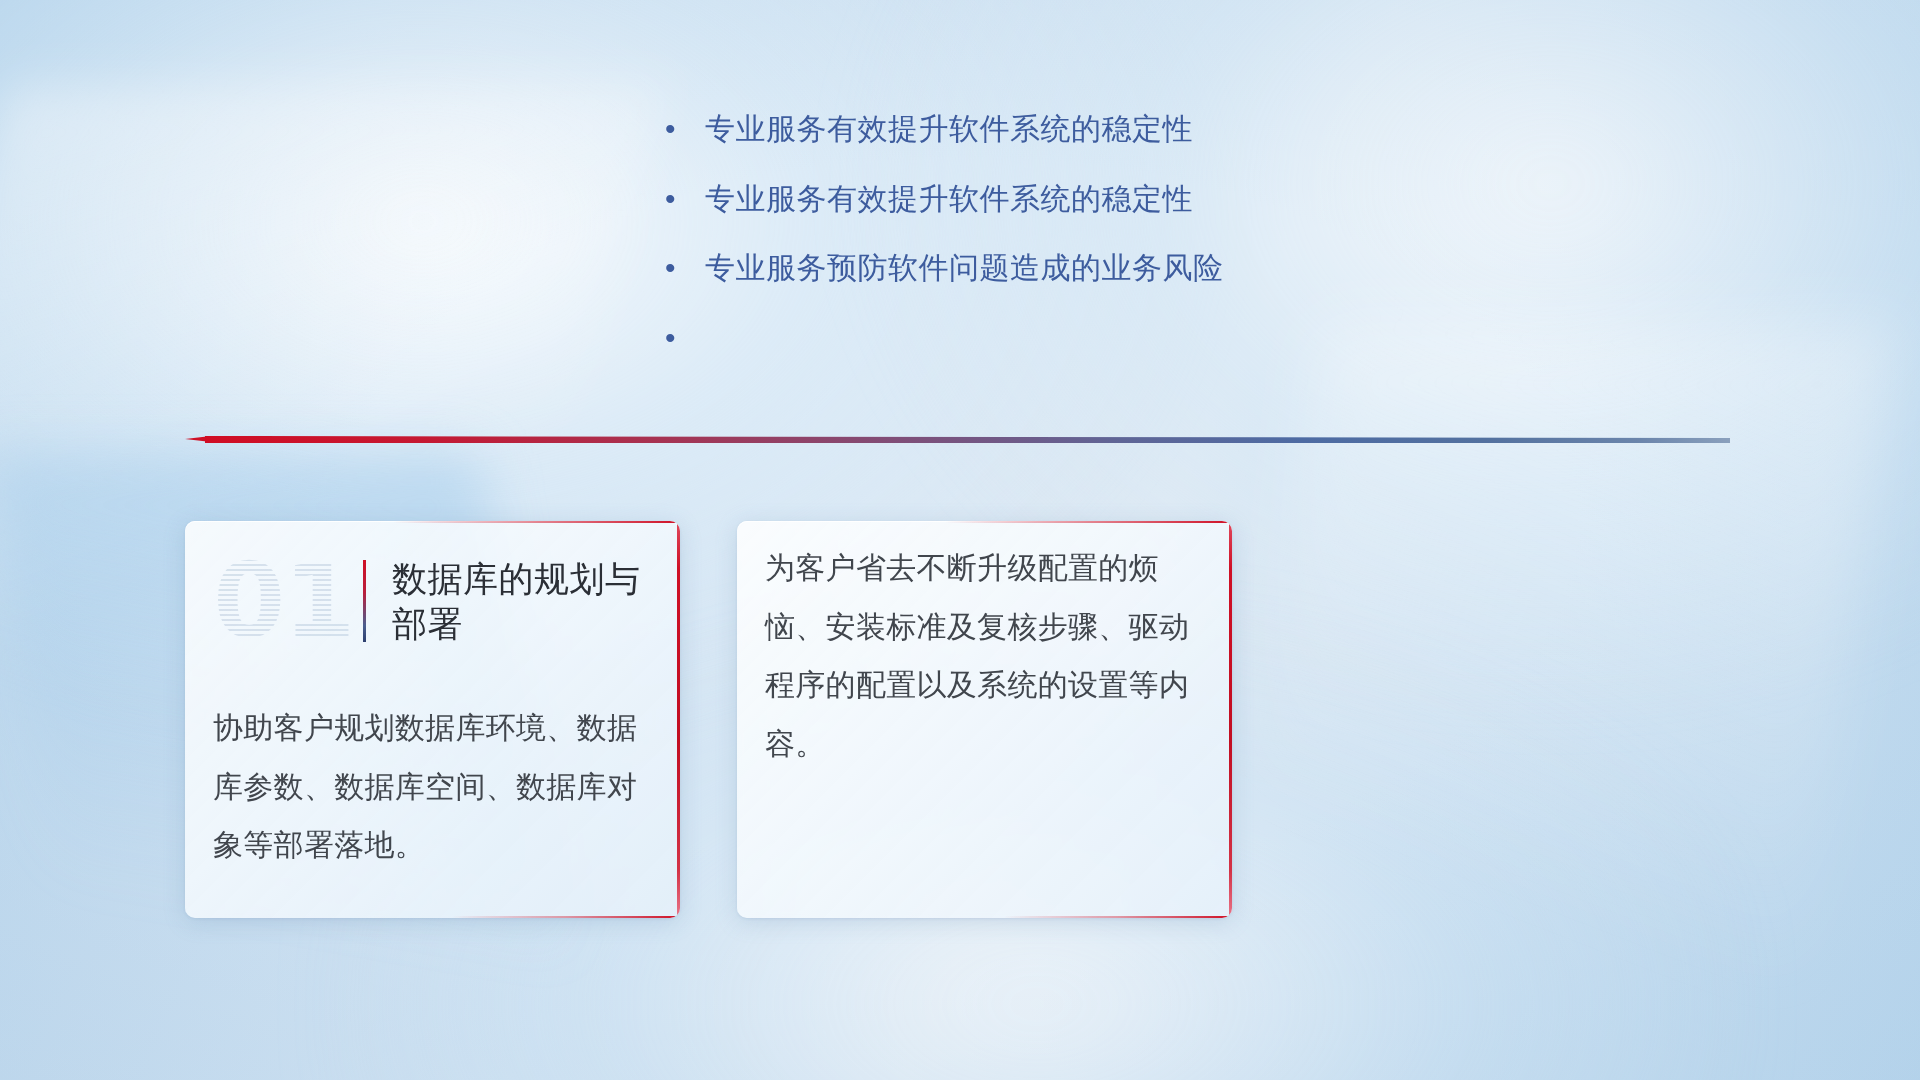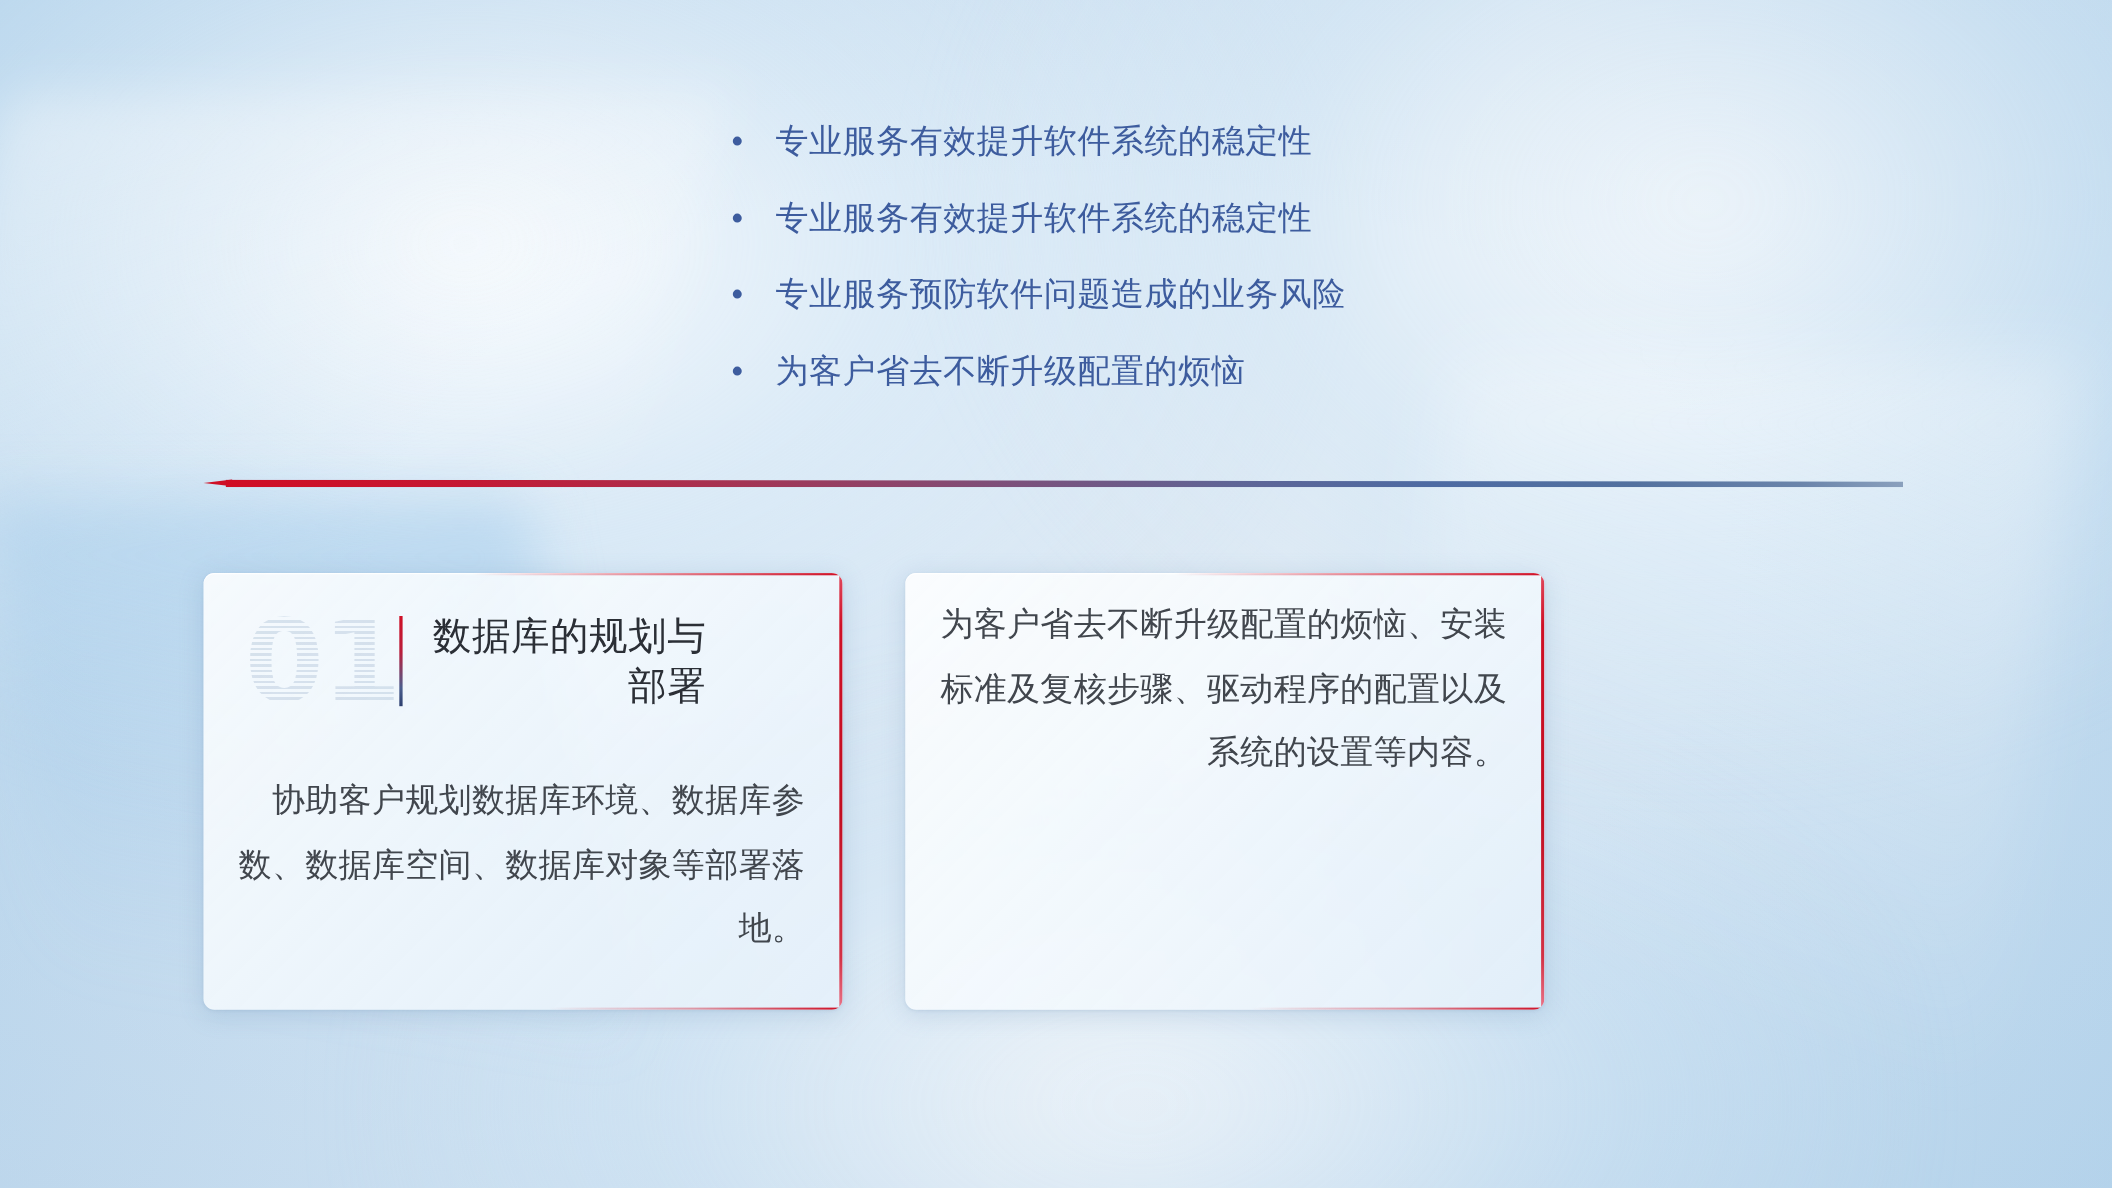--- a/index.html
+++ b/index.html
@@ -102,34 +102,33 @@
     box-shadow:0 1px 3px rgba(60,90,140,.3);
   }
 
   
   #cards{
     position:absolute; left:185px; top:521px;
     display:flex; gap:57px;
   }
   .card{
     position:relative;
-    width:581px; height:397px;
+    width:495px; height:397px;
     border-radius:10px;
     background:linear-gradient(135deg,
        rgba(255,255,255,.86) 0%,
        rgba(250,253,255,.80) 35%,
        rgba(240,247,253,.76) 70%,
        rgba(232,242,251,.74) 100%);
     box-shadow:
       0 4px 22px rgba(96,135,178,.22),
       0 1px 3px rgba(120,150,185,.18),
       inset 0 1px 0 rgba(255,255,255,.9);
     overflow:hidden;
     backdrop-filter:blur(3px);
-    text-align:right;
   }
   .card .edge-right{
     position:absolute; right:0; top:0; width:3px; height:100%;
     background:linear-gradient(180deg,#e04a5e 0%, #cf1026 12%, #c20e22 55%, #d33246 88%, #e9768a 100%);
   }
   .card .edge-top{
     position:absolute; right:0; top:0; height:2px; width:58%;
     background:linear-gradient(90deg, rgba(207,16,38,0) 0%, rgba(207,16,38,.45) 45%, #cf1026 100%);
   }
   .card .edge-bottom{
@@ -206,21 +205,20 @@
   <div class="bullet-row">
     <span class="bullet-dot">•</span>
     <span class="bullet-text">专业服务有效提升软件系统的稳定性</span>
   </div>
   <div class="bullet-row">
     <span class="bullet-dot">•</span>
     <span class="bullet-text">专业服务预防软件问题造成的业务风险</span>
   </div>
   <div class="bullet-row">
     <span class="bullet-dot">•</span>
-    <span class="bullet-text">为客户省去不断升级配置的烦恼</span>
   </div>
 </div>
 
 <div id="divider">
   <div class="tip"></div>
   <div class="bar"></div>
 </div>
 
 <div id="cards">
 

